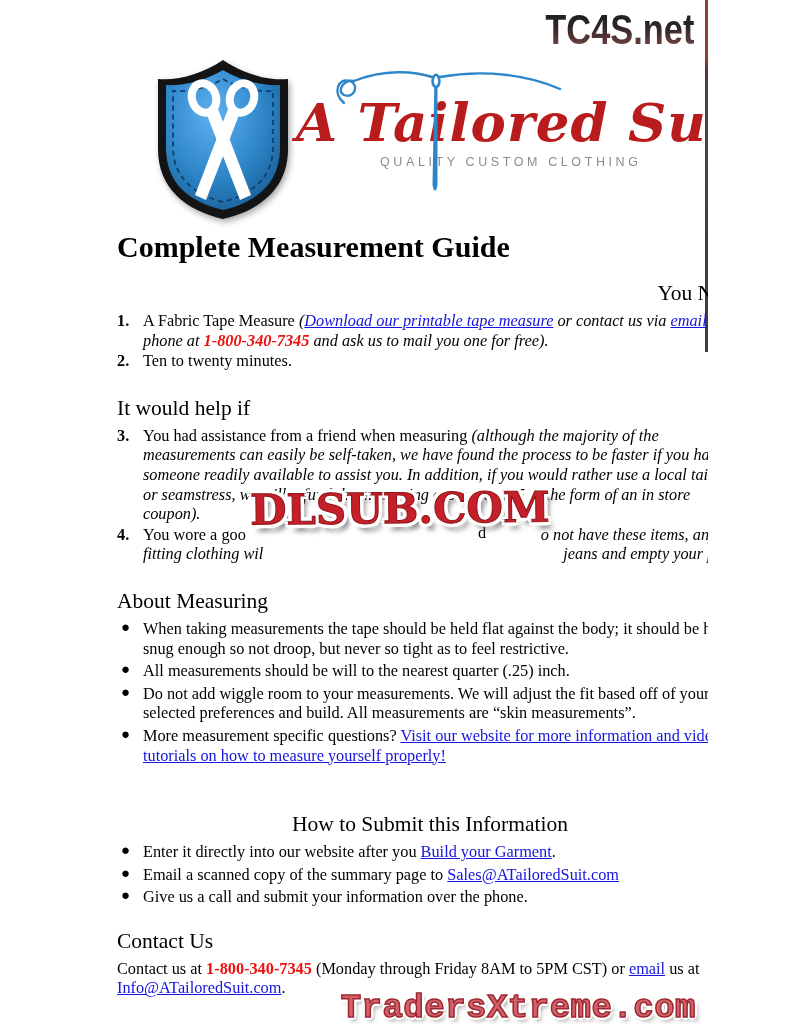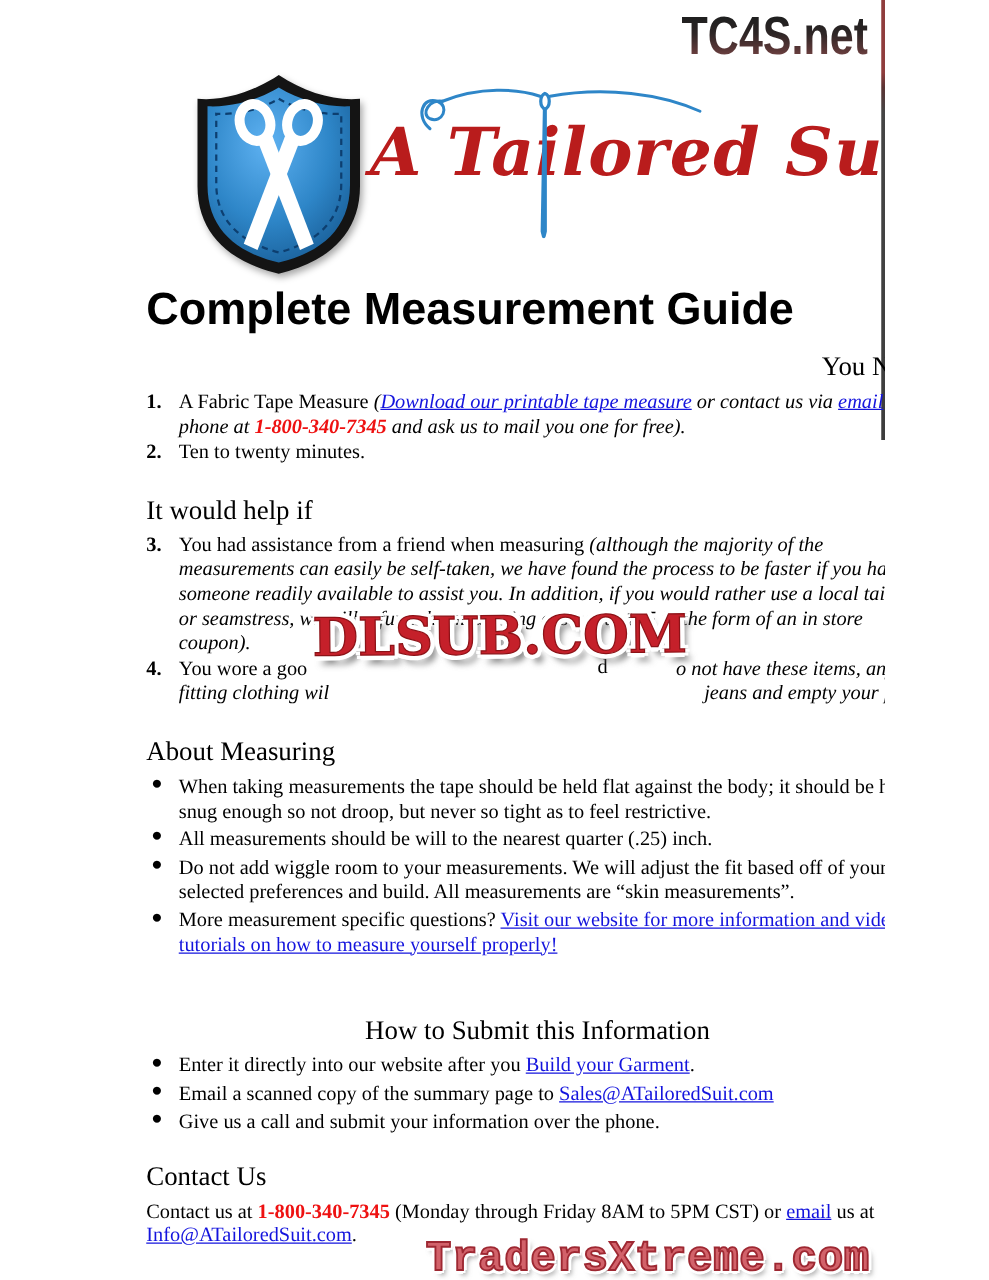--- a/index.html
+++ b/index.html
@@ -39,22 +39,22 @@
     letter-spacing: 1px; padding-top: 22px; white-space: nowrap;
   }
   .tagline {
     font-family: "Liberation Sans", sans-serif; font-size: 12.5px; color: #8b8b8b;
     letter-spacing: 3.6px; margin: 4px 0 0 84px; white-space: nowrap;
   }
 
   
   .content { position:absolute; left:117px; top:231px; width:626px;
     font-size:16.3px; line-height:19.6px; }
-  h1.title { font-size:36px; line-height:32px; margin:0 0 17px; font-weight:700;
-    font-family:Liberation Sans, sans-serif; }
+  h1.title { font-size:30px; line-height:32px; margin:0 0 17px; font-weight:700;
+    font-family:Liberation Serif, serif; }
   h2.sec { font-size:21.5px; line-height:26px; font-weight:400; margin:24px 0 5px; }
   h2.sec.first { margin-top:16px;text-align:right; }
   h2.sec.submit-m { margin-top:46px;text-align:center; }
   h2.sec.contact-m { margin-top:21px; }
 
   .oli, .bli { position:relative; padding-left:26px; margin:0 0 1px; }
   .bli { margin-bottom:3px; }
   .num { position:absolute; left:0; top:0; font-weight:700; }
   .dot { position:absolute; left:4px; top:-1px; font-size:15px; }
   .it { font-style: italic; }
@@ -126,20 +126,21 @@
     </svg>
     <div class="brand-wrap">
       <svg class="needle" width="300" height="130" viewBox="0 0 300 130">
         <path d="M30,36 C18,26 24,10 36,14 C46,18 40,32 30,28 C22,24 30,12 40,14" fill="none" stroke="#2E86C8" stroke-width="2.4" stroke-linecap="round"></path>
         <path d="M40,14 C70,2 100,4 118,10" fill="none" stroke="#2E86C8" stroke-width="2.4" stroke-linecap="round"></path>
         <path d="M126,10 C170,2 215,8 246,22" fill="none" stroke="#2E86C8" stroke-width="2.4" stroke-linecap="round"></path>
         <path d="M122,8 L122,118 L121,122 L120,118 Z" fill="#2E86C8" stroke="#2E86C8" stroke-width="3" stroke-linejoin="round"></path>
         <ellipse cx="122" cy="14" rx="3.4" ry="6" fill="#fff" stroke="#2E86C8" stroke-width="2.6"></ellipse>
       </svg>
       <div class="brand-text">A Tailored Suit</div>
+      <div class="tagline">QUALITY CUSTOM CLOTHING</div>
     </div>
   </div>
 
   <div class="content">
 
     <h1 class="title">Complete Measurement Guide</h1>
 
     <h2 class="sec first">You Need</h2>
 
     <div class="oli">

